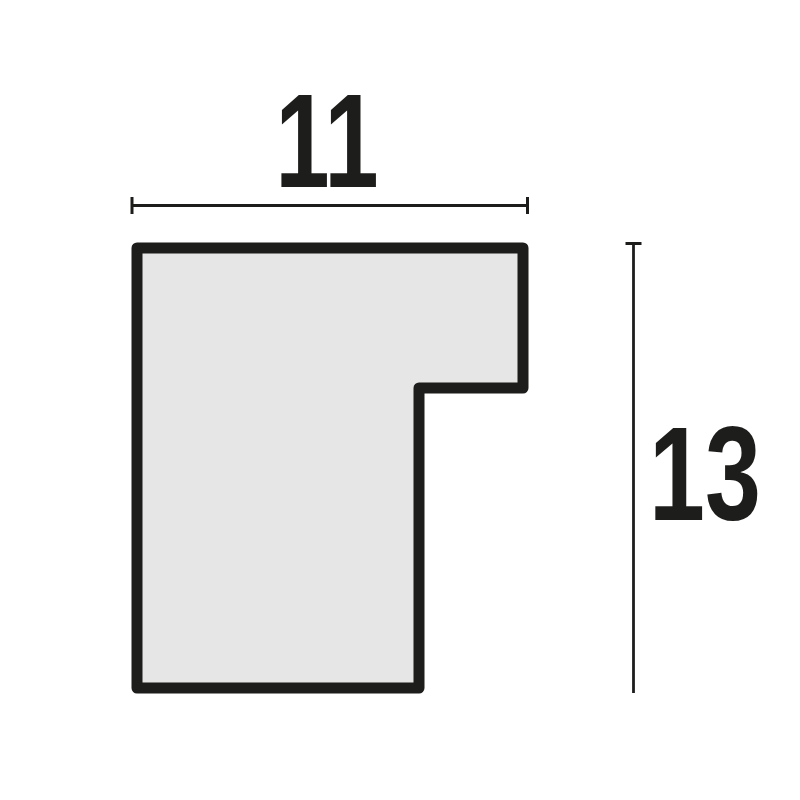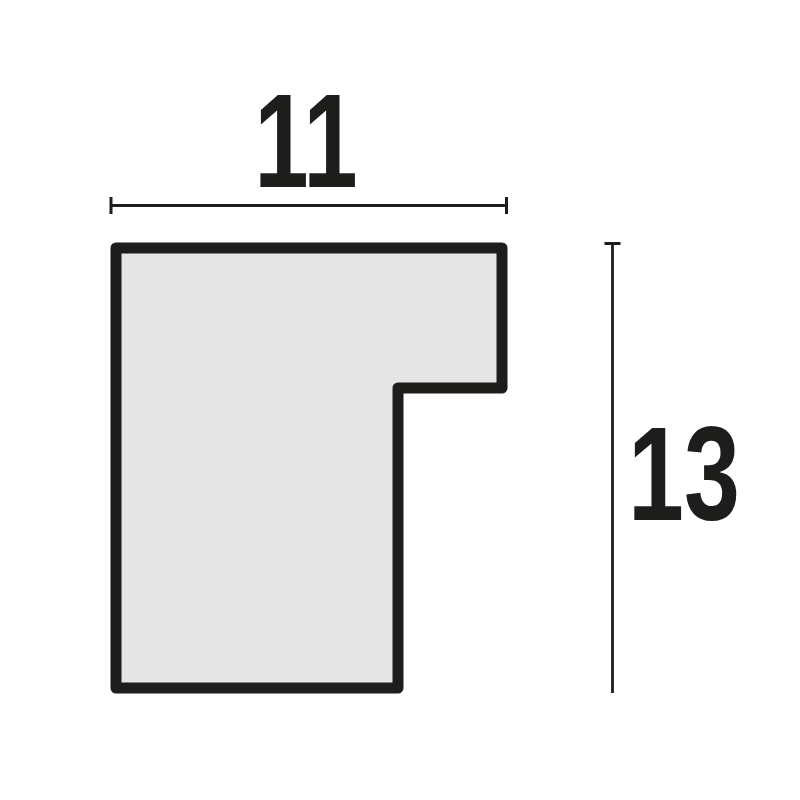--- a/index.html
+++ b/index.html
@@ -7,20 +7,21 @@
     padding: 0;
     width: 800px;
     height: 800px;
     background: #ffffff;
     overflow: hidden;
   }
   .stage {
     position: relative;
     width: 656px;
     height: 800px;
+    padding-left: 21px;
   }
   svg {
     display: block;
   }
   .profile-outline {
     stroke-width: 11;
     stroke-linejoin: round;
     stroke-linecap: round;
   }
   .dim-line {

